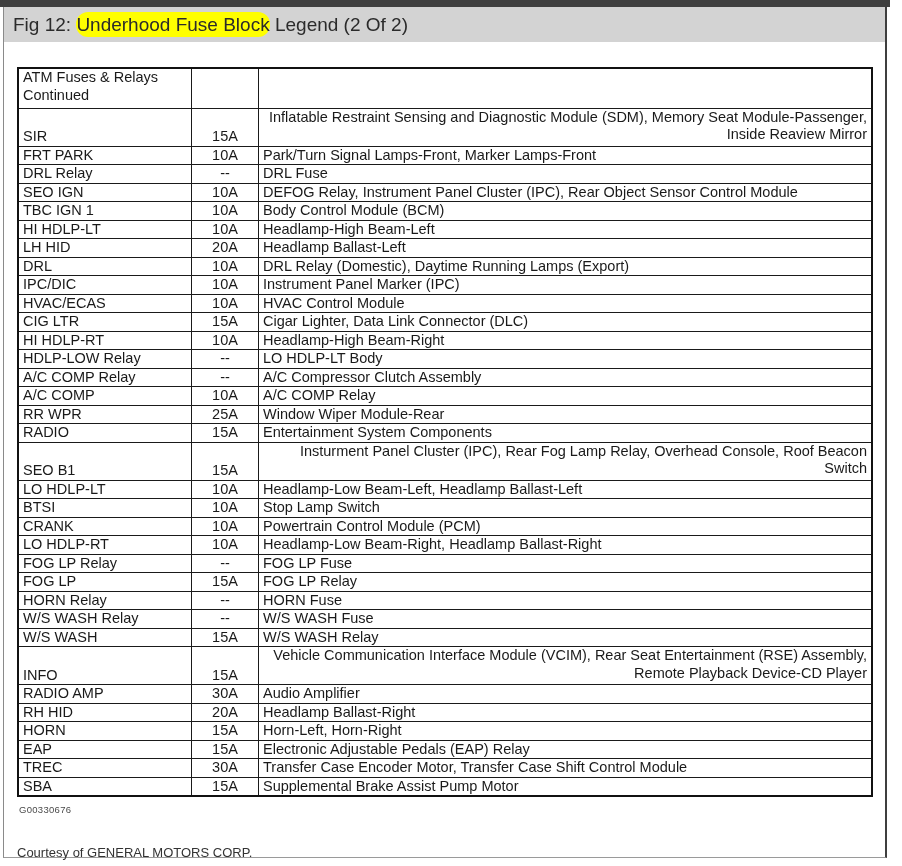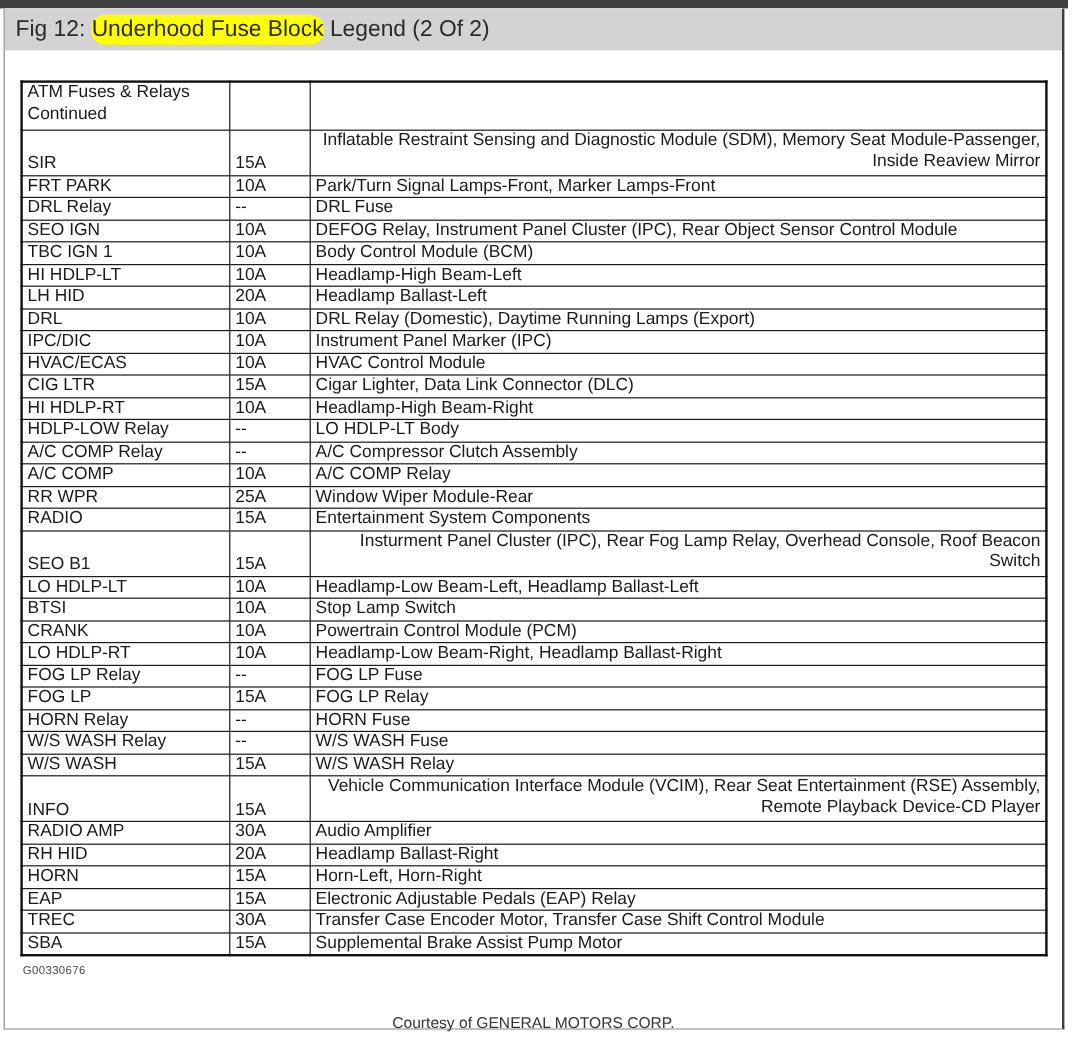--- a/index.html
+++ b/index.html
@@ -46,37 +46,37 @@
   }
   td {
     border: 1px solid #1a1a1a;
     padding: 0 4px;
     vertical-align: middle;
     line-height: 17.5px;
     overflow: hidden;
     word-wrap: break-word;
   }
   .c1 { width: 164px; }
-  .c2 { width: 58px; }
+  .c2 { width: 58px; text-align: center; }
   .c3 { width: auto; }
   tr { height: 18px; }
   tr.hdr { height: 40px; }
   tr.hdr .c1 { vertical-align: top; }
   tr.tall { height: 38px; }
   tr.tall .c1, tr.tall .c2 { vertical-align: bottom; }
   tr.tall .c3 { vertical-align: top; text-align: right; }
   .figcode {
     margin: 7px 0 0 2px;
     font-size: 9.5px;
     color: #4a4a4a;
     letter-spacing: 0.3px;
   }
   .courtesy {
     margin-top: 30px;
-    text-align: center;
+    text-align: left;
     font-size: 13px;
     color: #333333;
     padding-right: 13px;
   }
 </style>
 </head>
 <body>
 
 <div class="top-strip"></div>
 

